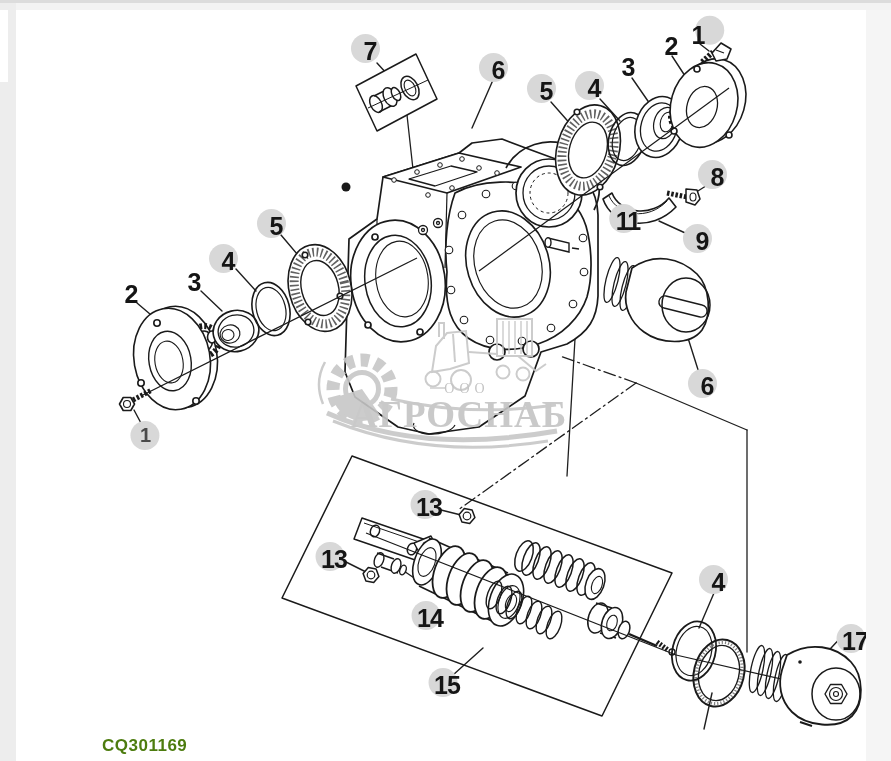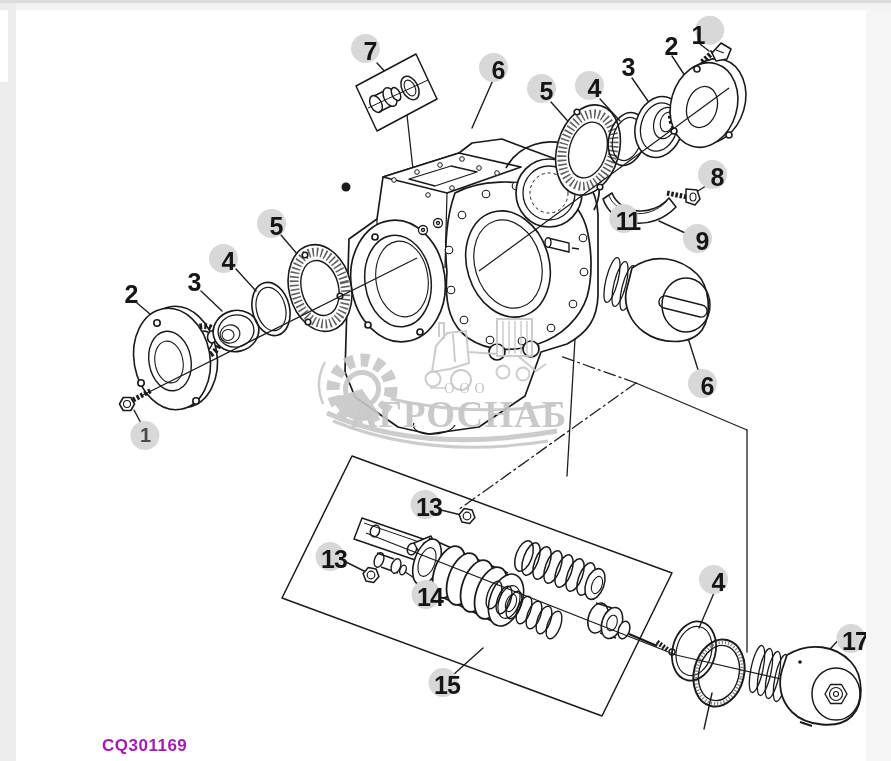--- a/index.html
+++ b/index.html
@@ -5,21 +5,21 @@
   html,body{margin:0;padding:0;background:#fff;}
   .screen{position:relative;width:891px;height:761px;background:#ffffff;overflow:hidden;
           font-family:"Liberation Sans",sans-serif;}
   .screen svg{position:absolute;left:0;top:0;}
   .top-band1{position:absolute;left:0;top:0;width:891px;height:3px;background:#dcdcdc;z-index:6;}
   .top-band2{position:absolute;left:0;top:3px;width:891px;height:7px;background:#f3f3f3;z-index:6;}
   .left-strip{position:absolute;left:0;top:3px;width:16px;height:758px;background:#ededed;z-index:6;}
   .left-notch{position:absolute;left:0;top:10px;width:8px;height:72px;background:#ffffff;z-index:7;}
   .right-strip{position:absolute;left:866px;top:10px;width:25px;height:751px;background:#f5f5f5;z-index:6;}
   .part-code{position:absolute;left:102px;top:736px;font-weight:bold;font-size:17px;
-             letter-spacing:.5px;color:#a21caf;z-index:5;}
+             letter-spacing:.5px;color:#4d7c0f;z-index:5;}
   .callout{position:absolute;transform:translate(-50%,-50%);z-index:5;}
   .co-num{position:relative;z-index:2;font-weight:bold;font-size:25px;line-height:1;
           color:#151515;letter-spacing:-1px;}
   .co-circle{position:absolute;z-index:1;width:29px;height:29px;border-radius:50%;
              background:#d8d8d8;left:50%;top:50%;transform:translate(-64%,-60%);}
   .circle-right .co-circle{transform:translate(-8%,-68%);}
   .circle-below .co-circle{transform:translate(-52%,-30%);}
   .circle-center .co-circle{transform:translate(-50%,-50%);}
   .circle-center .co-num{font-size:20px;color:#4a4a4a;}
 </style>
@@ -425,21 +425,21 @@
   <div class="callout" style="left:702px;top:241px"><span class="co-circle"></span><span class="co-num">9</span></div>
   <div class="callout" style="left:628px;top:221px"><span class="co-circle"></span><span class="co-num">11</span></div>
   <div class="callout" style="left:707px;top:386px"><span class="co-circle"></span><span class="co-num">6</span></div>
   <div class="callout" style="left:276px;top:226px"><span class="co-circle"></span><span class="co-num">5</span></div>
   <div class="callout" style="left:228px;top:261px"><span class="co-circle"></span><span class="co-num">4</span></div>
   <div class="callout no-circle" style="left:194px;top:282px"><span class="co-num">3</span></div>
   <div class="callout no-circle" style="left:131px;top:294px"><span class="co-num">2</span></div>
   <div class="callout circle-center" style="left:145px;top:435px"><span class="co-circle"></span><span class="co-num">1</span></div>
   <div class="callout" style="left:429px;top:507px"><span class="co-circle"></span><span class="co-num">13</span></div>
   <div class="callout" style="left:334px;top:559px"><span class="co-circle"></span><span class="co-num">13</span></div>
-  <div class="callout" style="left:430px;top:597px"><span class="co-circle"></span><span class="co-num">14</span></div>
+  <div class="callout" style="left:430px;top:618px"><span class="co-circle"></span><span class="co-num">14</span></div>
   <div class="callout" style="left:447px;top:685px"><span class="co-circle"></span><span class="co-num">15</span></div>
   <div class="callout" style="left:718px;top:582px"><span class="co-circle"></span><span class="co-num">4</span></div>
   <div class="callout circle-below" style="left:706px;top:772px"><span class="co-circle"></span><span class="co-num">16</span></div>
   <div class="callout" style="left:855px;top:641px"><span class="co-circle"></span><span class="co-num">17</span></div>
 
   <div class="part-code">CQ301169</div>
 
   <div class="top-band1"></div>
   <div class="top-band2"></div>
   <div class="left-strip"></div>

